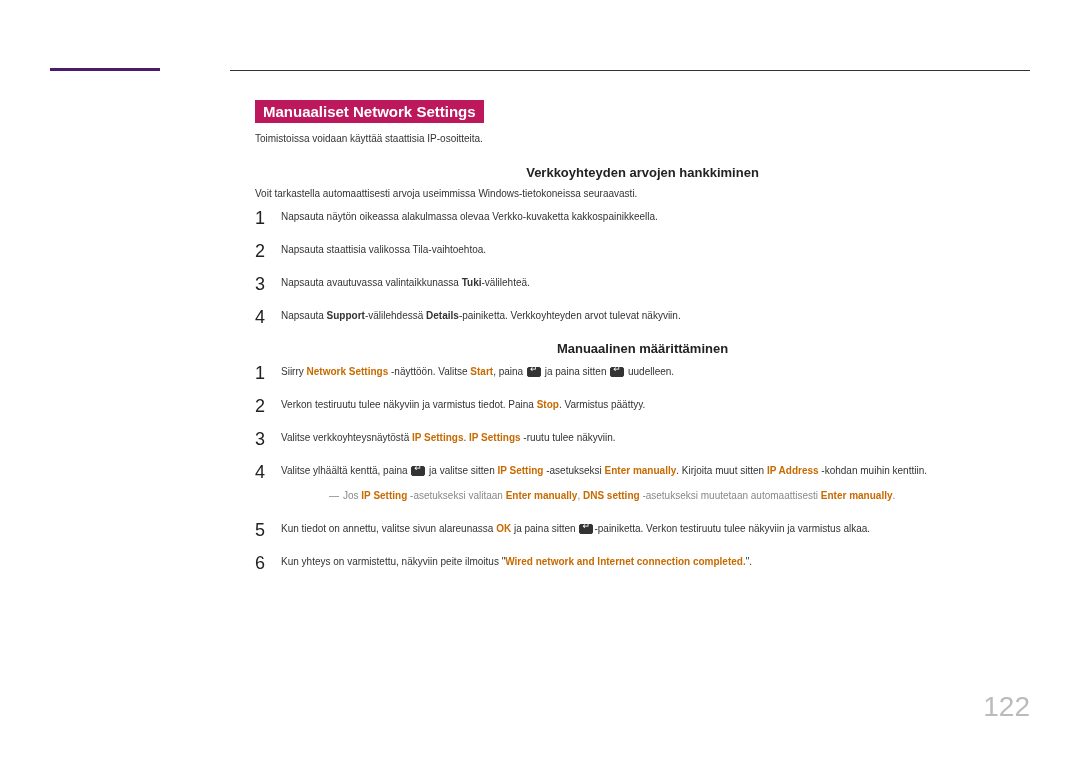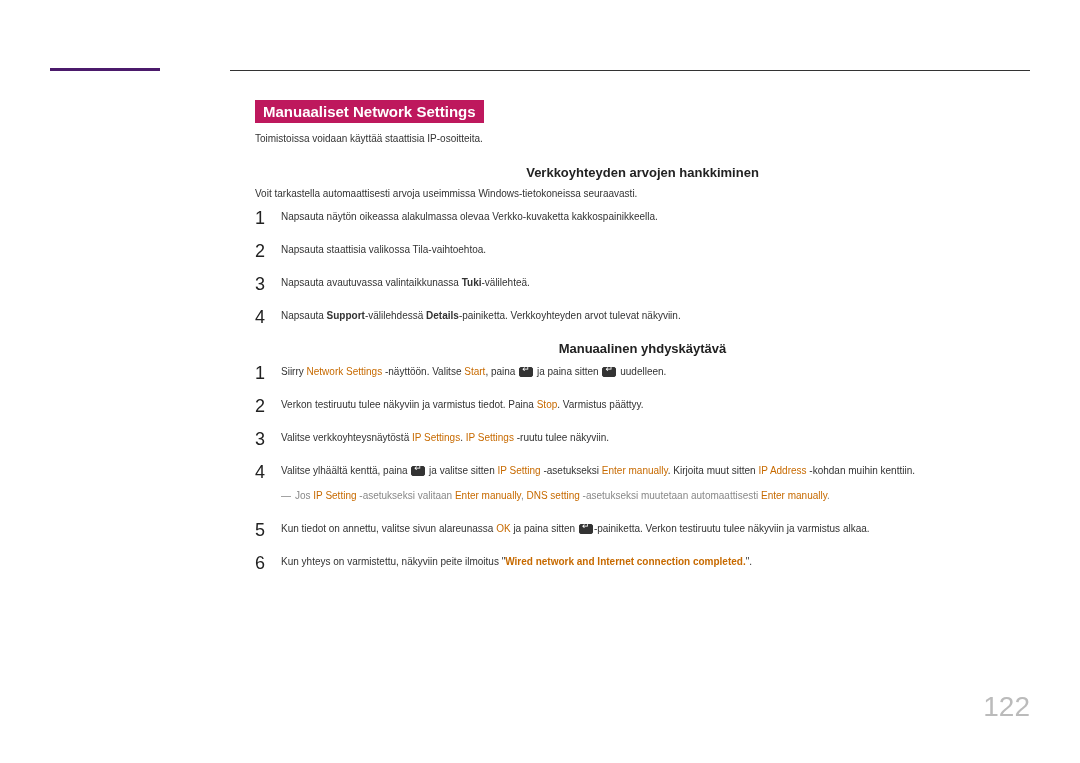--- a/index.html
+++ b/index.html
@@ -76,21 +76,21 @@
   }
   ol.steps > li::before {
     content: counter(step);
     position: absolute;
     left: 0;
     top: -4px;
     font-size: 18px;
     font-weight: 300;
     color: #222;
   }
-  .orange { color: #c76a00; font-weight: normal; }
+  .orange { color: #c76a00; font-weight: bold; }
   .orange-quote { color: #c76a00; }
   .bold { font-weight: bold; margin-top: 12px; }
   .enter-icon {
     display: inline-block;
     width: 14px;
     height: 10px;
     border: 1px solid #333;
     border-radius: 2px;
     background: #333;
     vertical-align: middle;
@@ -105,20 +105,21 @@
     color: #fff;
     font-size: 9px;
     line-height: 1;
   }
   .note {
     font-size: 10px;
     color: #888;
     padding-left: 26px;
     margin-top: -10px;
     margin-bottom: 14px;
+    margin-left: 48px;
   }
   .note .dash {
     color: #888;
     margin-right: 4px;
   }
   .page-number {
     position: absolute;
     right: 50px;
     bottom: 40px;
     font-size: 28px;
@@ -146,21 +147,21 @@
     <li>Napsauta näytön oikeassa alakulmassa olevaa Verkko-kuvaketta kakkospainikkeella.</li>
     <li>Napsauta staattisia valikossa Tila-vaihtoehtoa.</li>
     <li>
       <span>Napsauta avautuvassa valintaikkunassa </span><span class="bold">Tuki</span><span>-välilehteä.</span>
     </li>
     <li>
       <span>Napsauta </span><span class="bold">Support</span><span>-välilehdessä </span><span class="bold">Details</span><span>-painiketta. Verkkoyhteyden arvot tulevat näkyviin.</span>
     </li>
   </ol>
 
-  <div class="subhead">Manuaalinen yhdyskäytävä</div>
+  <div class="subhead">Manuaalinen määrittäminen</div>
 
   <ol class="steps">
     <li>
       <span>Siirry </span><span class="orange">Network Settings</span><span> -näyttöön. Valitse </span><span class="orange">Start</span><span>, paina </span><span class="enter-icon"></span><span> ja paina sitten </span><span class="enter-icon"></span><span> uudelleen.</span>
     </li>
     <li>
       <span>Verkon testiruutu tulee näkyviin ja varmistus tiedot. Paina </span><span class="orange">Stop</span><span>. Varmistus päättyy.</span>
     </li>
     <li>
       <span>Valitse verkkoyhteysnäytöstä </span><span class="orange">IP Settings</span><span>. </span><span class="orange">IP Settings</span><span> -ruutu tulee näkyviin.</span>

